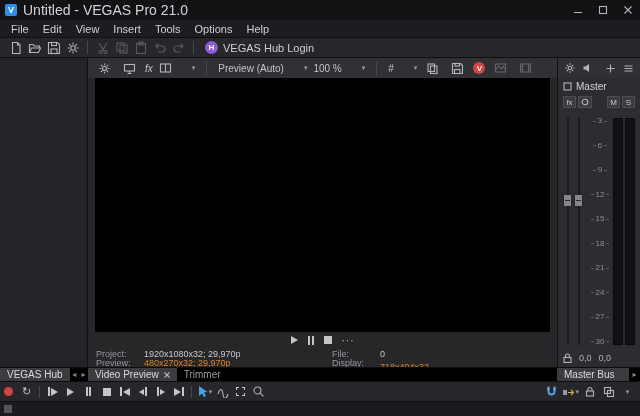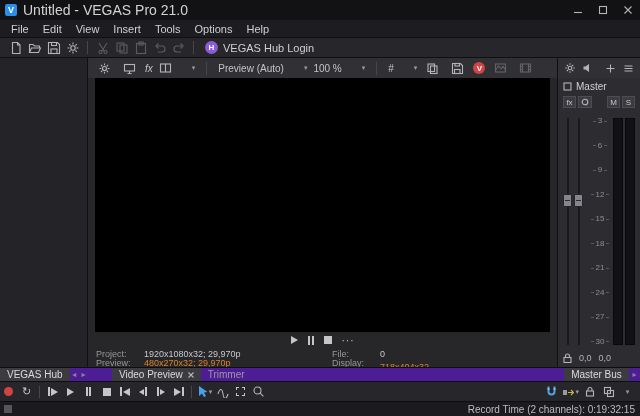--- a/index.html
+++ b/index.html
@@ -78,22 +78,22 @@
   .scale { width:22px; display:flex; flex-direction:column; justify-content:space-between;
            align-items:center; padding:3px 0; }
   .scale span { font-size:8px; line-height:1; color:#8e8e92; display:flex; align-items:center; gap:2px; }
   .scale span::before, .scale span::after { content:""; width:3px; height:1px; background:#5a5a5e; }
   .mbars { flex:1; display:flex; gap:2px; padding:4px 5px 4px 2px; }
   .mbar { flex:1; background:#121215; border:1px solid #0a0a0c; }
   .rp-values { position:absolute; left:0; right:0; bottom:2px; height:14px; display:flex;
                align-items:center; gap:7px; padding:0 5px; font-size:9px; color:#b2b2b6; }
 
   
-  #tabrow { position:absolute; left:0; top:367px; width:640px; height:14px; background:#4c1d95;
-            border-top:1px solid #0e0e10; display:flex;gap:24px; }
+  #tabrow { position:absolute; left:0; top:367px; width:640px; height:14px; background:#000000;
+            border-top:1px solid #0e0e10; display:flex; }
   .tabs-left { width:88px; display:flex; align-items:center; }
   .tabs-center { width:469px; display:flex; align-items:center; }
   .tabs-right { width:83px; display:flex; align-items:center; }
   .tab { height:14px; display:flex; align-items:center; padding:0 7px; font-size:10px; color:#9b9b9f; gap:5px; white-space:nowrap; }
   .tab.active { background:#3b3b40; color:#dadade; }
   .tab-arrow { width:11px; text-align:center; font-size:8px; color:#88888c; }
 
   
   #bottombar { position:absolute; left:0; top:381px; width:640px; height:20px; background:#27272b;
                border-top:1px solid #0e0e10; display:flex; align-items:center; }
@@ -511,16 +511,15 @@
         </span>
         <span class="tbtn">
           <span class="caret">▾</span>
         </span>
       </span>
     </div>
   </div>
 
   <div id="statusbar">
     <span class="status-grip"></span>
-    <span class="status-right">Record Time (2 channels): 0:19:32:15</span>
   </div>
 
 </div>
 
 </body></html>

